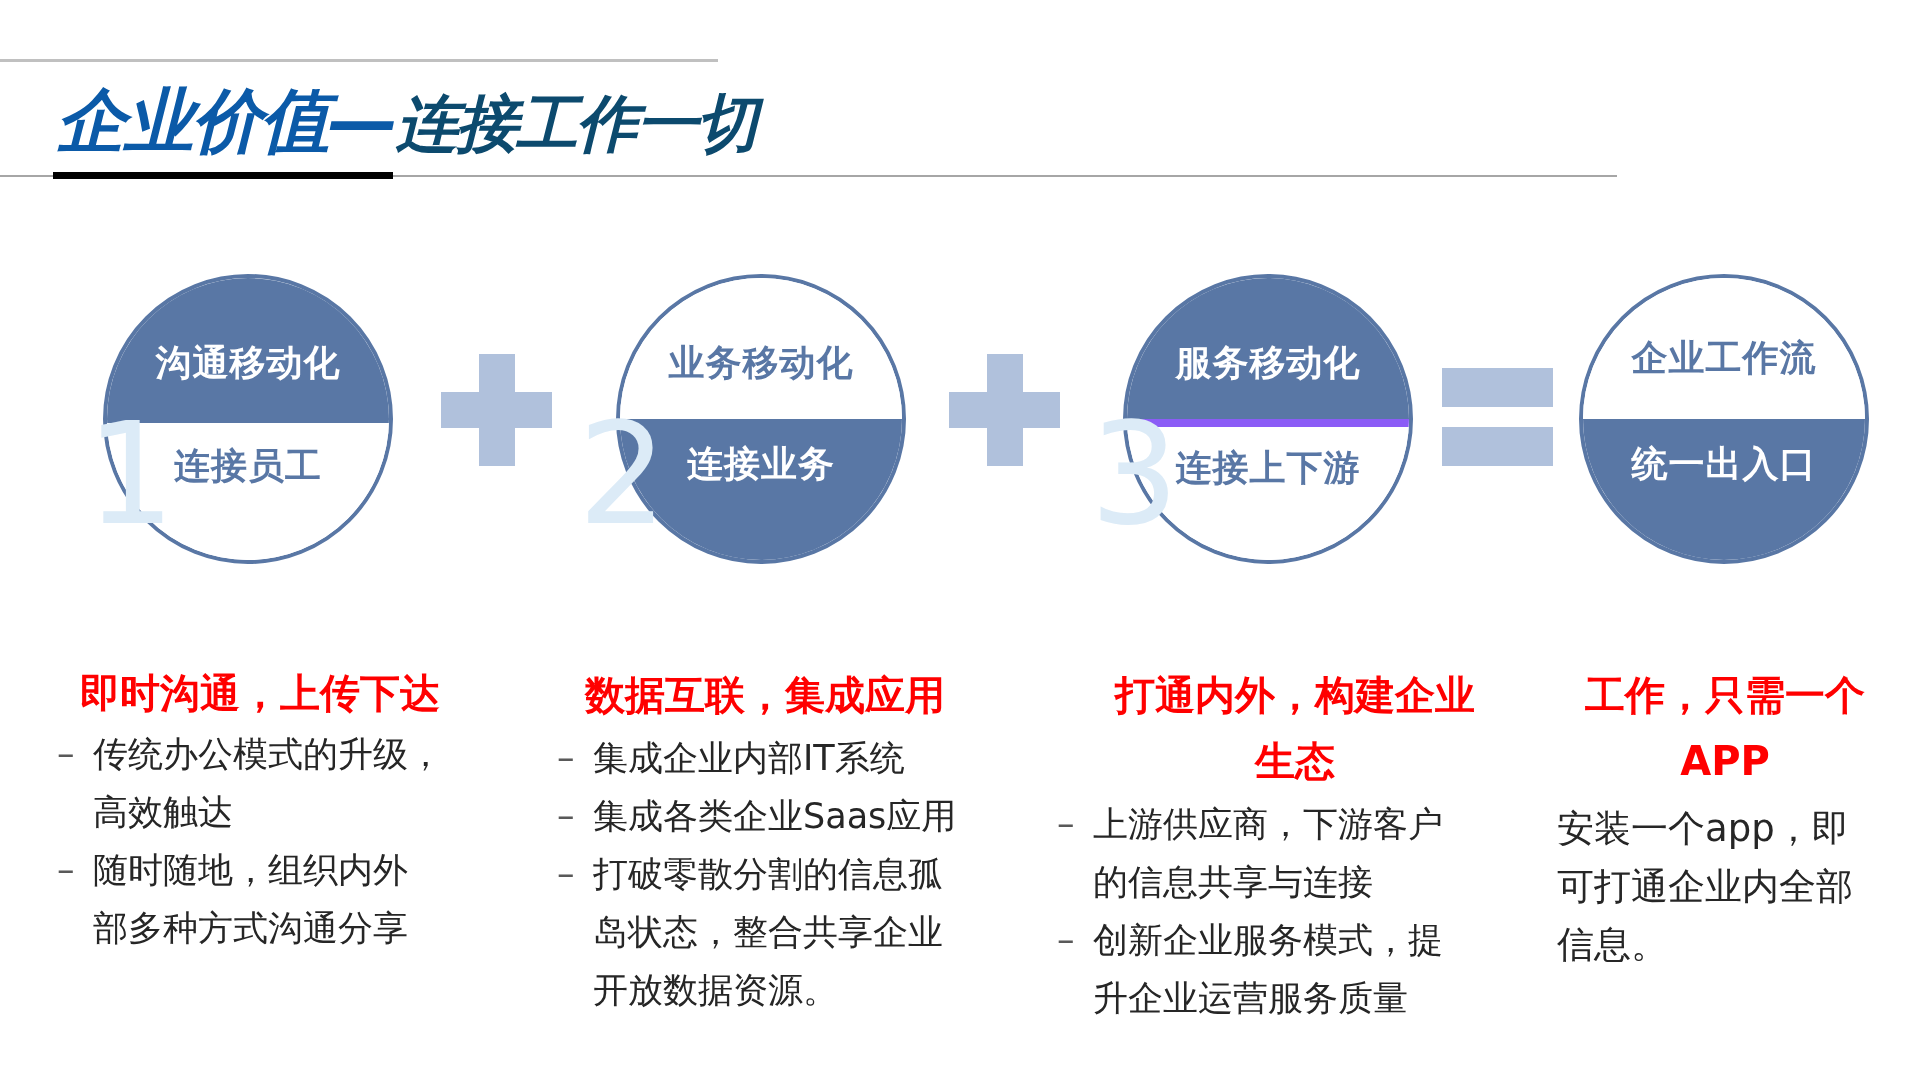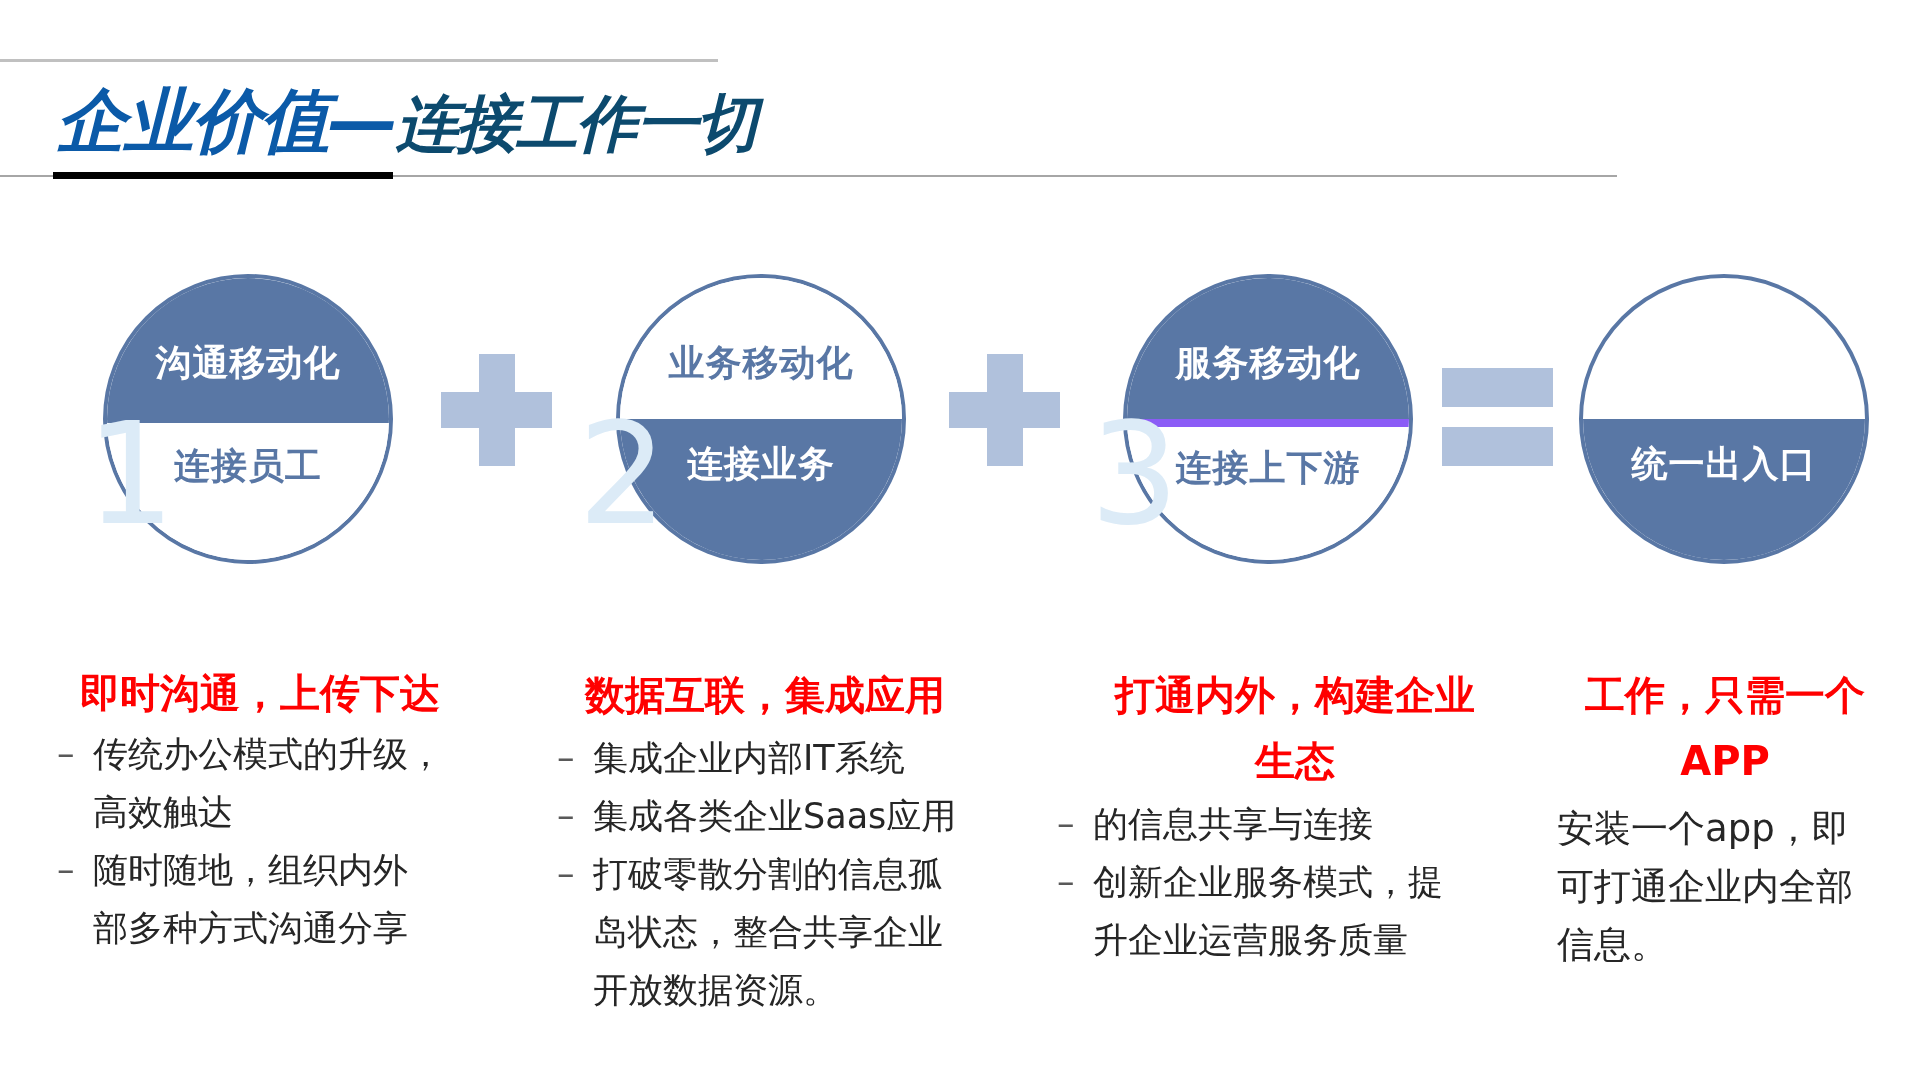--- a/index.html
+++ b/index.html
@@ -63,20 +63,21 @@
 <div class="abs circle" style="left:1123px;">
   <div class="half top fill">服务移动化</div>
   <div class="half bottom plain" style="border-top:8px solid #8b5cf6;">连接上下游</div>
 </div>
 <div class="abs num" style="left:1090px;">3</div>
 
 <div class="abs op" style="left:1442px; top:368px; width:111px; height:39px;"></div>
 <div class="abs op" style="left:1442px; top:427px; width:111px; height:39px;"></div>
 
 <div class="abs circle" style="left:1579px;">
+  <div class="half top plain" style="padding-top:20px;">企业工作流</div>
   <div class="half bottom fill">统一出入口</div>
 </div>
 
 <div class="abs col-head" style="left:60px; top:660px; width:400px;">即时沟通，上传下达</div>
 <div class="abs bullets" style="left:57px; top:725px; width:420px;">
   <div class="bul">
       <span class="dash">–</span>
       <div>传统办公模式的升级，</div>
       <div>高效触达</div>
     </div>
@@ -105,20 +106,21 @@
     </div>
 </div>
 
 <div class="abs col-head" style="left:1070px; top:662px; width:450px;">
   <div>打通内外，构建企业</div>
   <div>生态</div>
 </div>
 <div class="abs bullets" style="left:1057px; top:795px; width:440px;">
   <div class="bul">
       <span class="dash">–</span>
+      <div>上游供应商，下游客户</div>
       <div>的信息共享与连接</div>
     </div>
   <div class="bul">
       <span class="dash">–</span>
       <div>创新企业服务模式，提</div>
       <div>升企业运营服务质量</div>
     </div>
 </div>
 
 <div class="abs col-head" style="left:1560px; top:662px; width:330px;">

